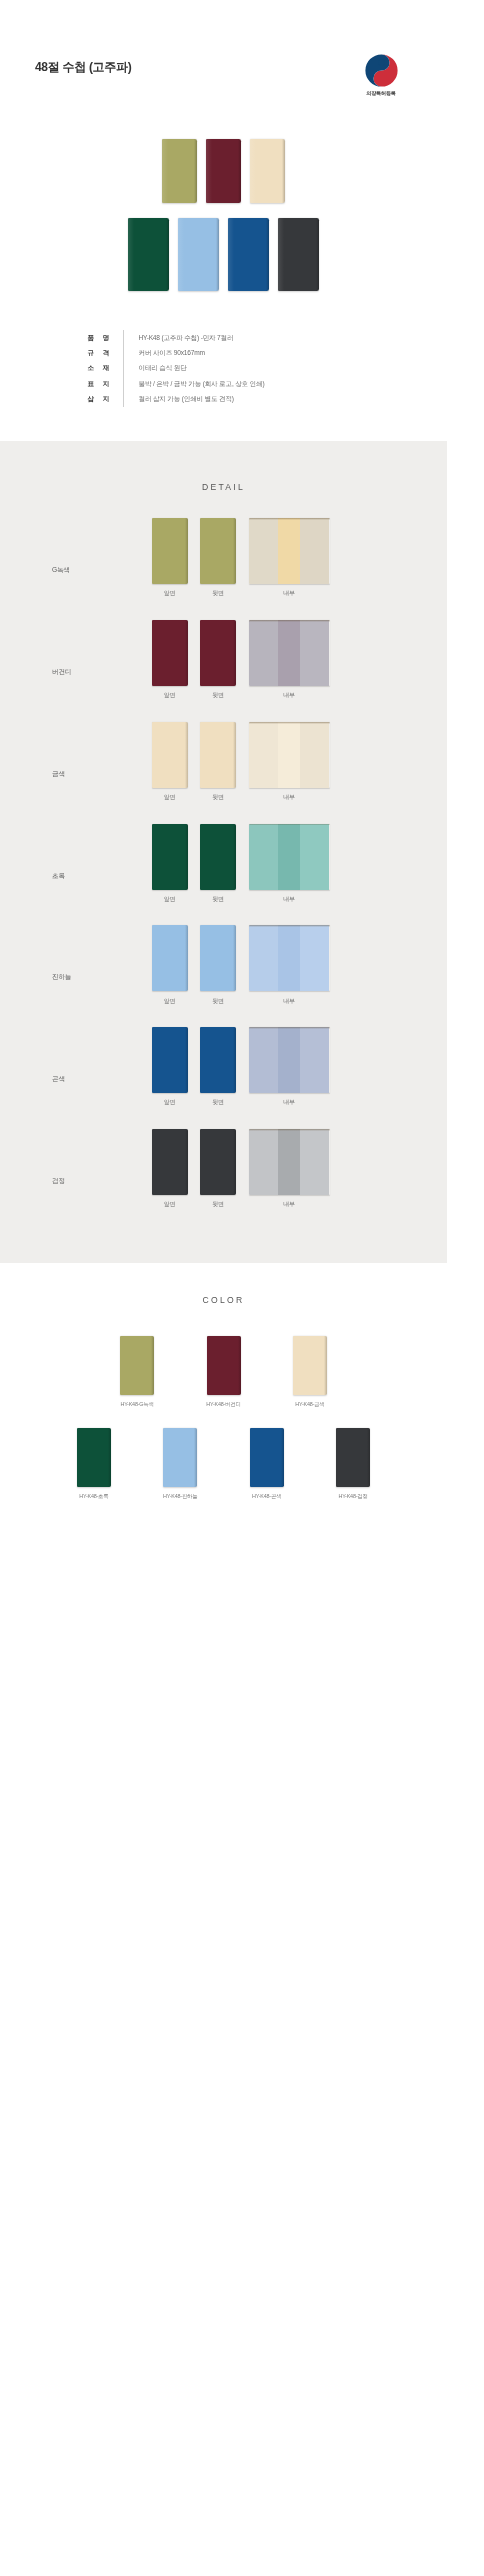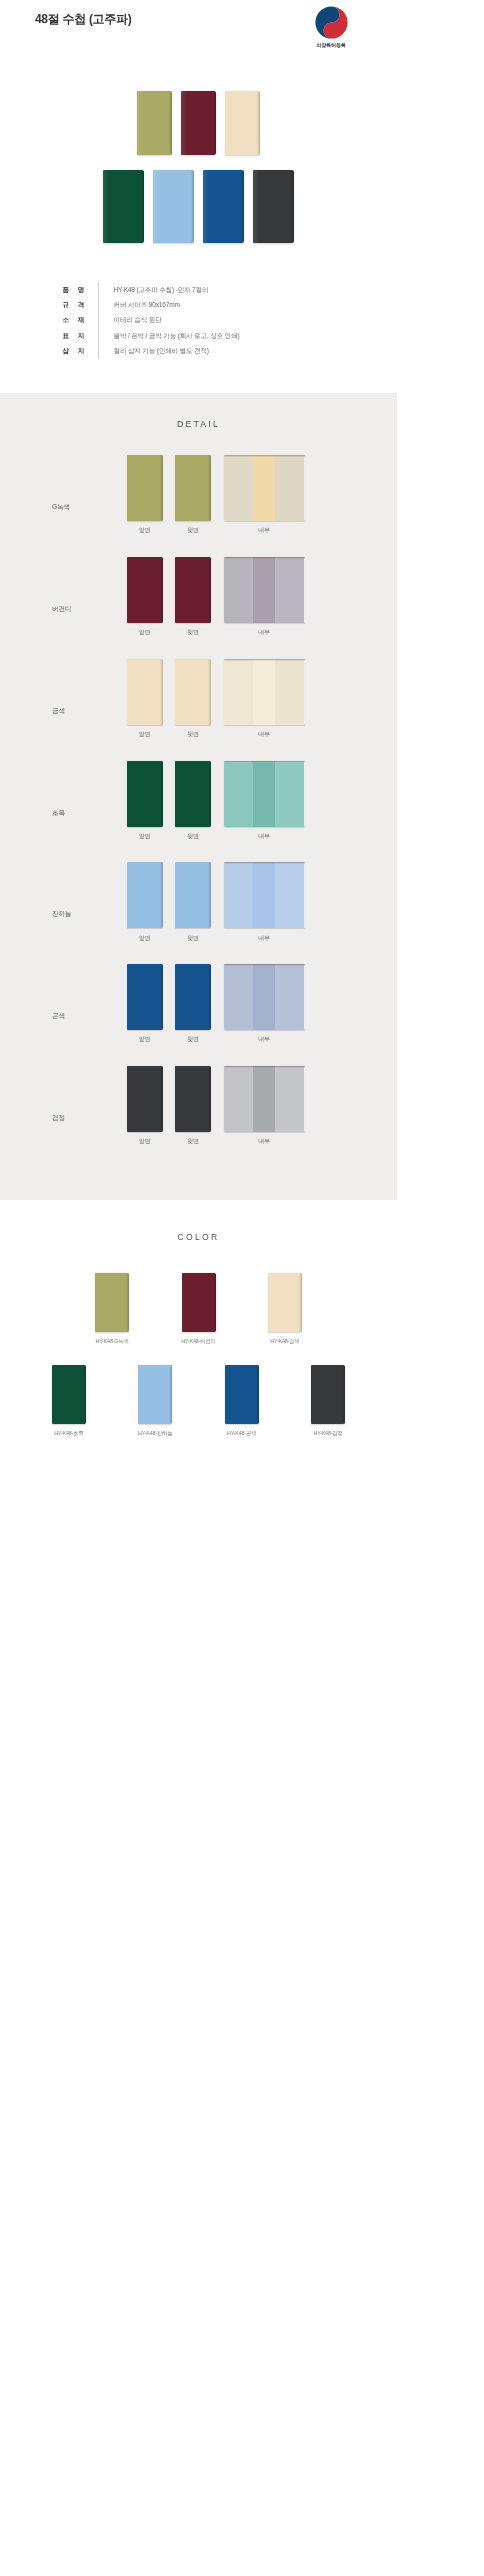--- a/index.html
+++ b/index.html
@@ -4,21 +4,21 @@
 <title>48절 수첩 (고주파)</title>
 <style>
   * { box-sizing: border-box; margin: 0; padding: 0; }
   html, body {
     width: 485px;
     background: #ffffff;
     font-family: "Liberation Sans", "DejaVu Sans", sans-serif;
     color: #444444;
     -webkit-font-smoothing: antialiased;
   }
-  .page { width: 397px; position: relative; overflow: hidden; }
+  .page { width: 447px; position: relative; overflow: hidden; margin-top: 48px; }
 
   
   .header {
     position: relative;
     height: 80px;
     padding: 0;
   }
   .page-title {
     position: absolute;
     left: 35px;
@@ -96,21 +96,21 @@
     border-left: 0.6px solid #cfcfcf;
     font-size: 6.6px;
     color: #6b6b6b;
     letter-spacing: -0.2px;
     vertical-align: middle;
   }
 
   
   .detail-section {
     background: #efeeec;
-    padding: 26px 0 32px;
+    padding: 41px 0 32px;
   }
   .section-title {
     text-align: center;
     font-size: 8.6px;
     letter-spacing: 2.3px;
     color: #555555;
     font-weight: normal;
     margin-bottom: 26px;
   }
 

